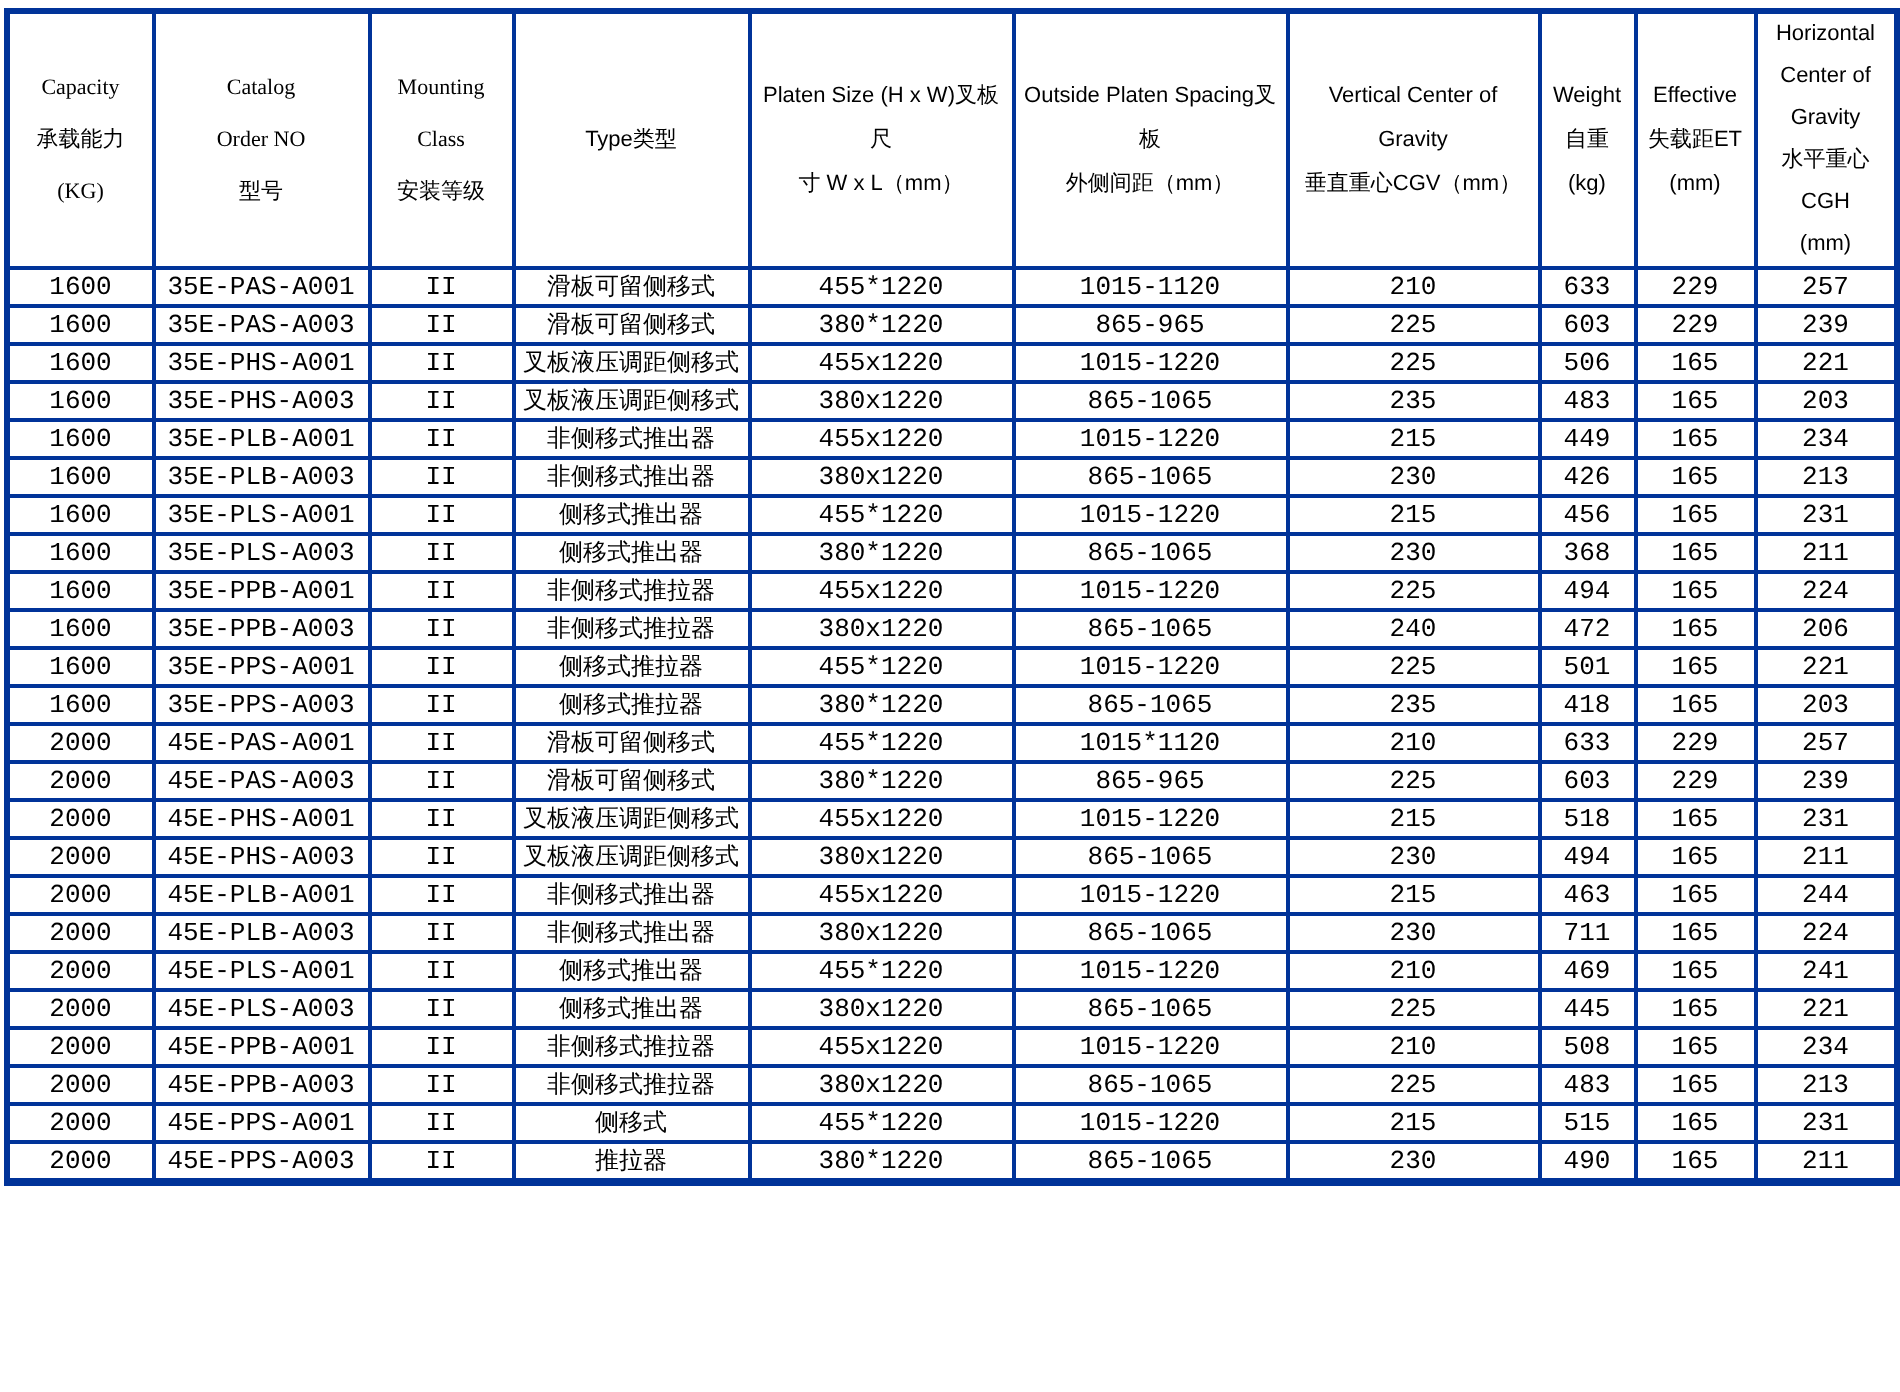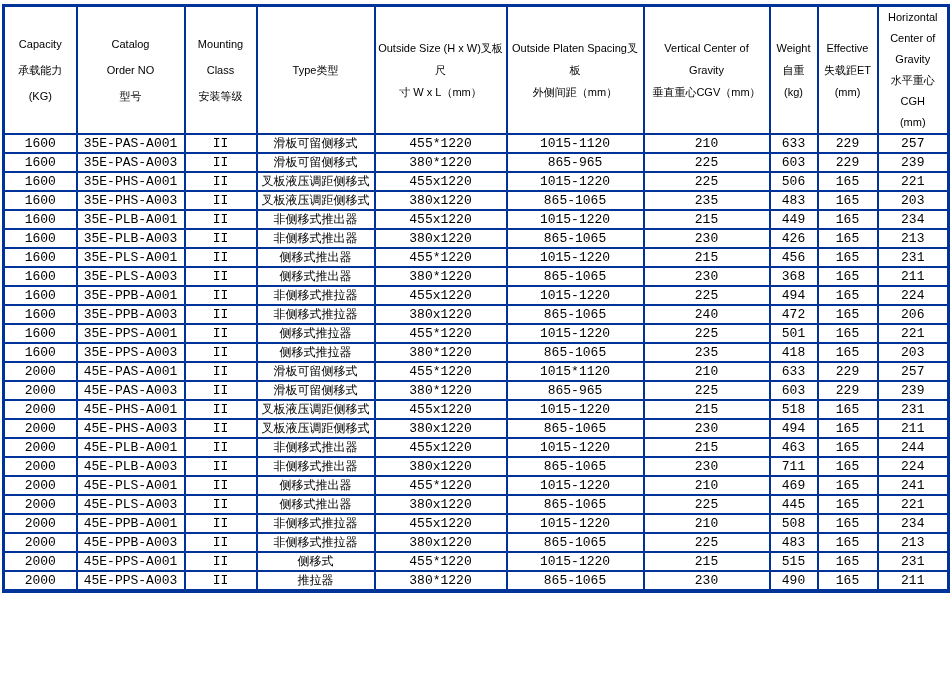--- a/index.html
+++ b/index.html
@@ -37,21 +37,21 @@
   table.spec tbody tr { height: 14px; }
   table.spec tbody tr:last-child td { border-bottom: 4px solid #003399; }
 
   th.hdr {
     font-family: "Liberation Sans", sans-serif;
     font-size: 11px;
     font-weight: normal;
     white-space: pre-line;
     line-height: 22px;
   }
-  th.h0, th.h1, th.h2 { line-height: 26px; }
+  th.h0, th.h1, th.h2 { line-height: 26px; font-family: Liberation Serif, serif; }
   th.h8 { text-align: left; padding-left: 3px; }
   th.h9 { line-height: 21px; }
 
   td.cell {
     font-family: "Liberation Mono", "DejaVu Sans Mono", monospace;
     font-size: 13px;
     white-space: nowrap;
   }
   td.c3 {
     font-family: "Liberation Sans", sans-serif;
@@ -81,21 +81,21 @@
         <th class="hdr h0">Capacity
 承载能力
 (KG)</th>
         <th class="hdr h1">Catalog
 Order NO
 型号</th>
         <th class="hdr h2">Mounting
 Class
 安装等级</th>
         <th class="hdr h3">Type类型</th>
-        <th class="hdr h4">Outside Size (H x W)叉板尺
+        <th class="hdr h4">Platen Size (H x W)叉板尺
 寸 W x L（mm）</th>
         <th class="hdr h5">Outside Platen Spacing叉板
 外侧间距（mm）</th>
         <th class="hdr h6">Vertical Center of Gravity
 垂直重心CGV（mm）</th>
         <th class="hdr h7">Weight
 自重
 (kg)</th>
         <th class="hdr h8">Effective
 失载距ET

